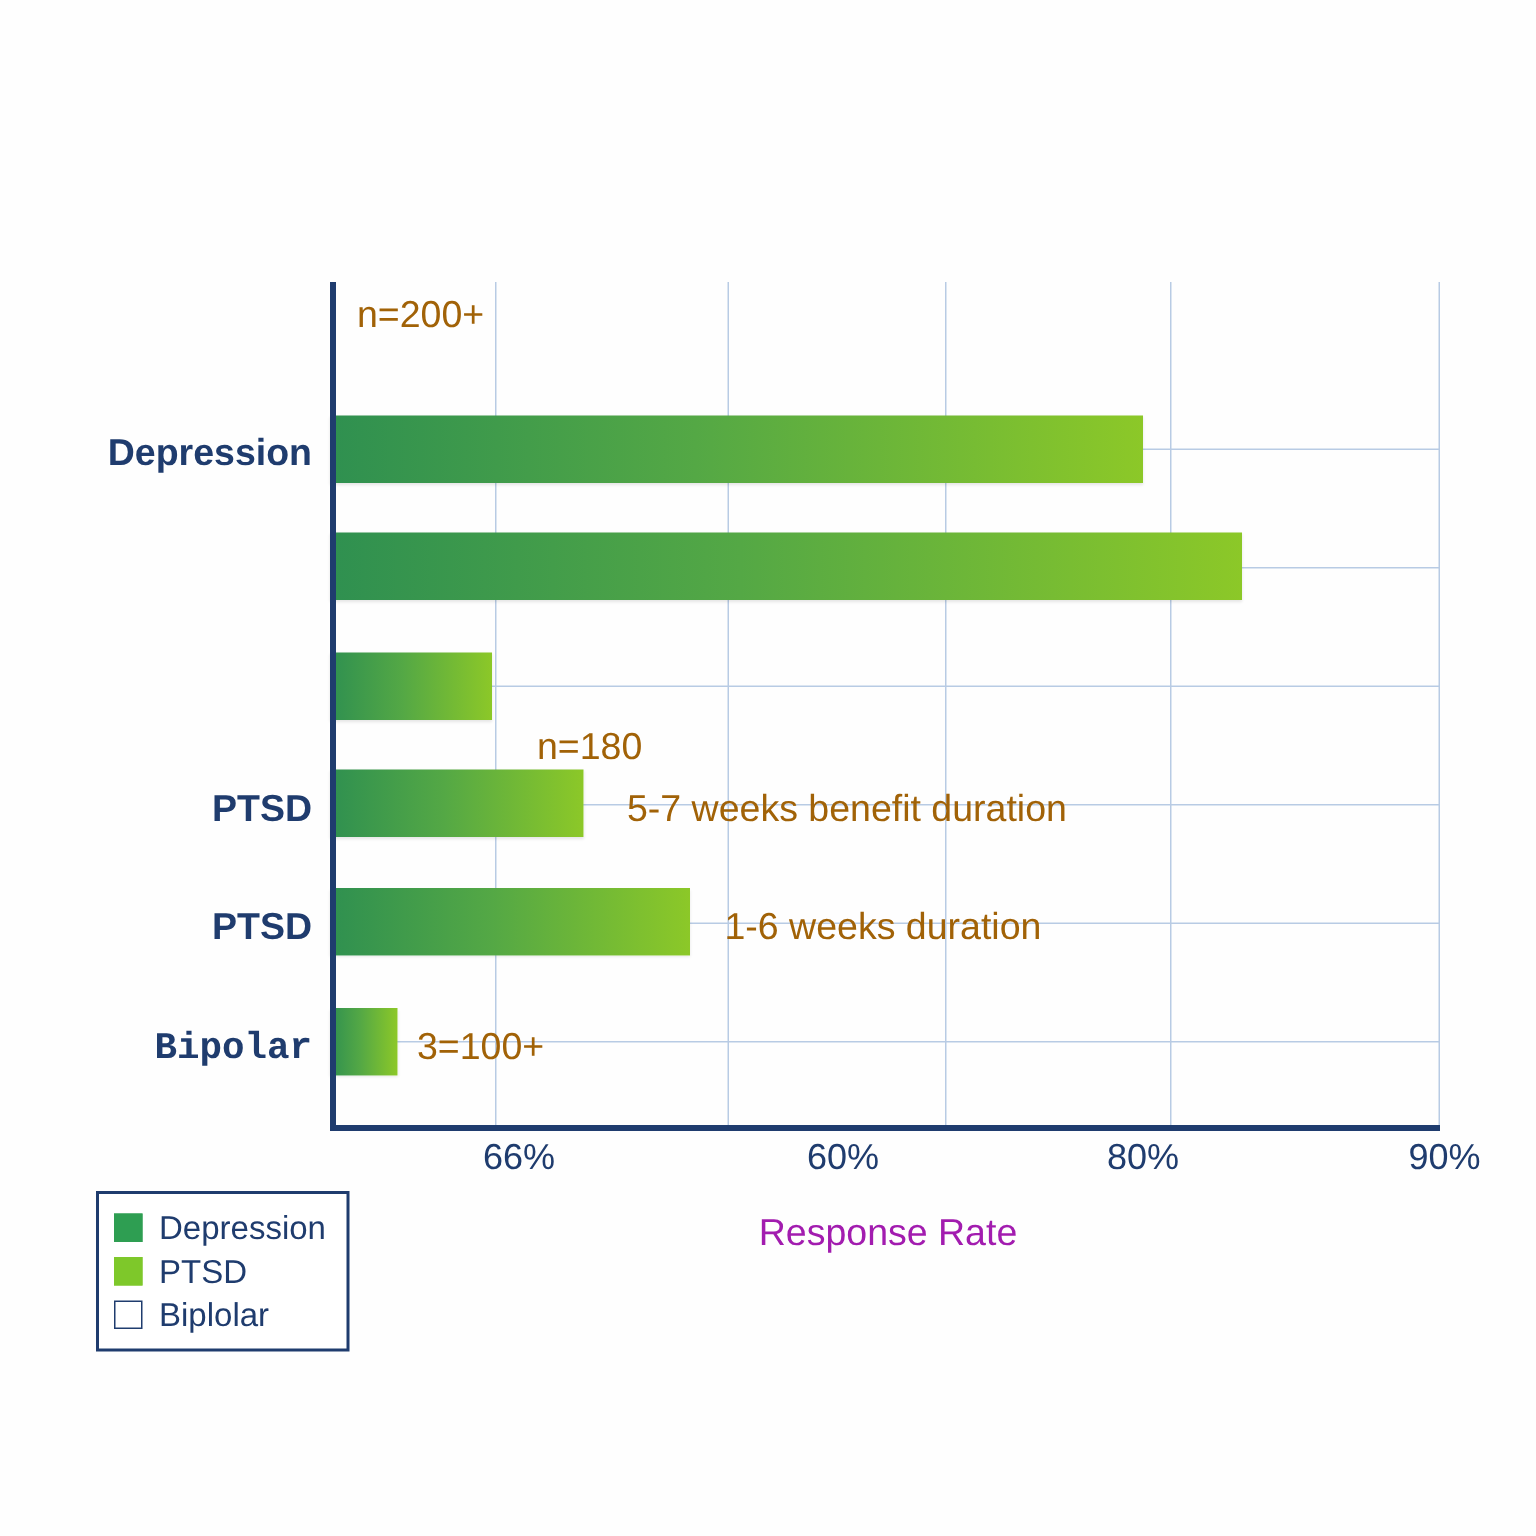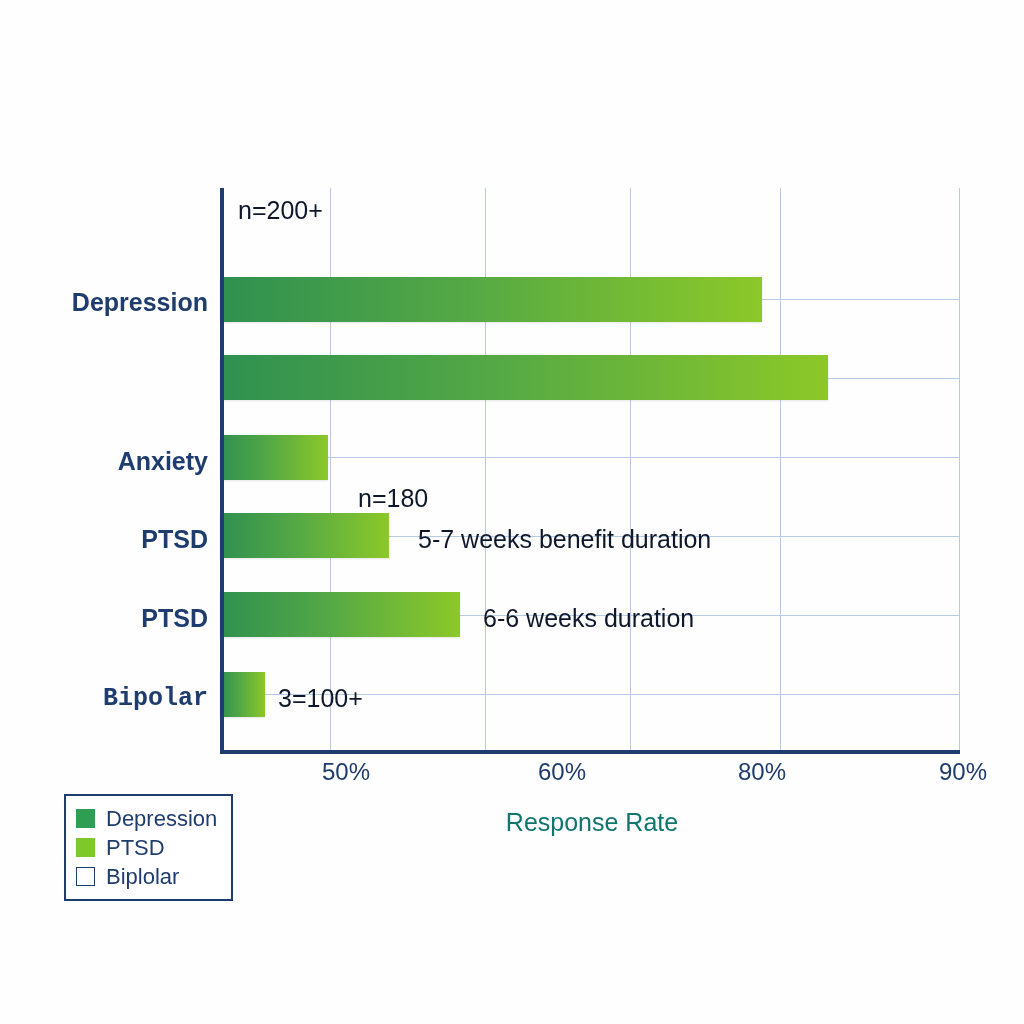--- a/index.html
+++ b/index.html
@@ -91,30 +91,30 @@
     white-space: nowrap;
   }
 
   
   #xaxis-title {
     position: absolute;
     top: 808px;
     left: 0;
     width: 1024px;
     text-align: center;
-    color: #0f766e;
+    color: #a21caf;
     font-size: 25px;
     padding-left: 160px;
     box-sizing: border-box;
   }
 
   
   .annot {
     position: absolute;
-    color: #0f172a;
+    color: #a16207;
     font-size: 25px;
     white-space: nowrap;
   }
 
   
   #legend {
     position: absolute;
     left: 64px;
     top: 794px;
     border: 2px solid #1f3c6e;
@@ -167,32 +167,31 @@
     <div class="bar" style="left:0px; top:325px; width:169px;"></div>
     <div class="bar" style="left:0px; top:404px; width:240px;"></div>
     <div class="bar" style="left:0px; top:484px; width:45px;"></div>
 
     <div class="axis-line-left"></div>
     <div class="axis-line-bottom"></div>
   </div>
 
   <div class="cat-label-wrap" style="top:288px;"><span>Depression</span></div>
   <div class="cat-label-wrap" style="top:367px;"><span></span></div>
-  <div class="cat-label-wrap" style="top:447px;"><span>Anxiety</span></div>
   <div class="cat-label-wrap" style="top:525px;"><span>PTSD</span></div>
   <div class="cat-label-wrap" style="top:604px;"><span>PTSD</span></div>
   <div class="cat-label-wrap" style="top:684px;font-family:Liberation Mono, monospace;"><span>Bipolar</span></div>
 
   <div class="annot" style="left:238px; top:196px;">n=200+</div>
   <div class="annot" style="left:358px; top:446px;margin-top:38px;">n=180</div>
   <div class="annot" style="left:418px; top:525px;text-align:center;">5-7 weeks benefit duration</div>
-  <div class="annot" style="left:483px; top:604px;">6-6 weeks duration</div>
+  <div class="annot" style="left:483px; top:604px;">1-6 weeks duration</div>
   <div class="annot" style="left:278px; top:684px;">3=100+</div>
 
-  <div class="xtick" style="left:346px;">50%</div>
+  <div class="xtick" style="left:346px;">66%</div>
   <div class="xtick" style="left:562px;">60%</div>
   <div class="xtick" style="left:762px;">80%</div>
   <div class="xtick" style="left:963px;">90%</div>
 
   <div id="xaxis-title"><span>Response Rate</span></div>
 
   <div id="legend">
     <div class="legend-row">
       <span class="legend-swatch" style="background:#2e9e52; border-color:#2e9e52;"></span>
       <span class="legend-text">Depression</span>

